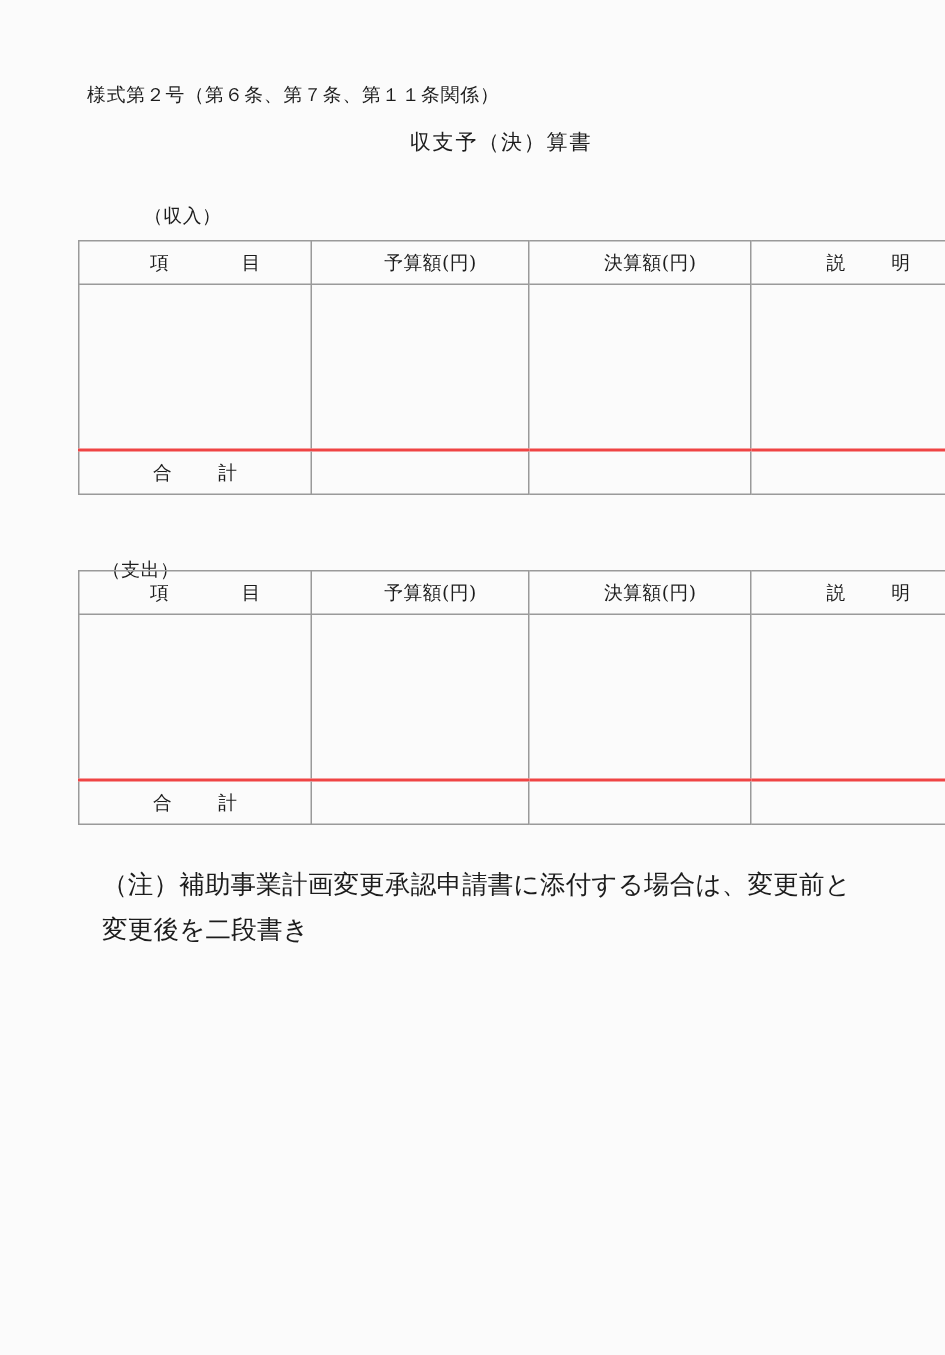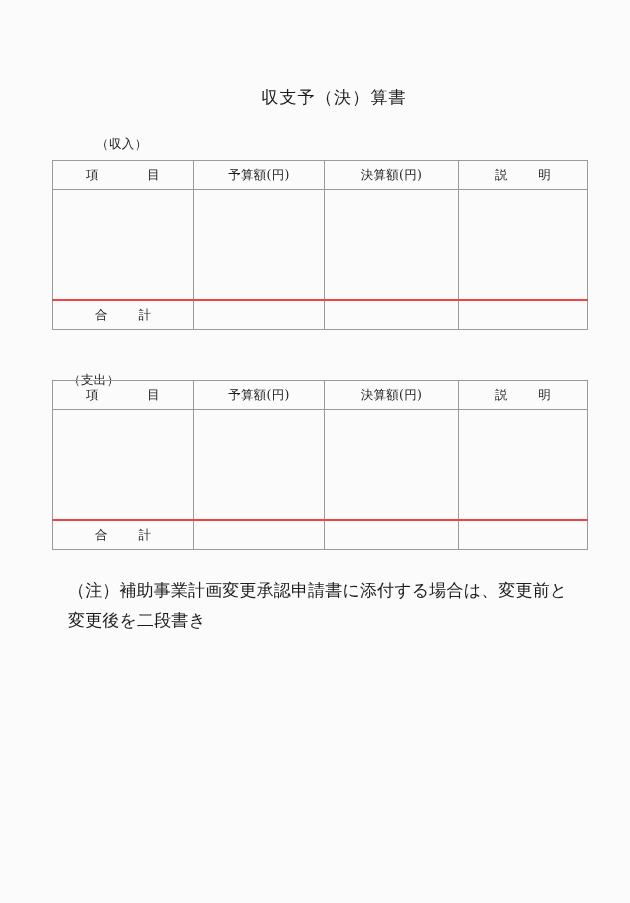--- a/index.html
+++ b/index.html
@@ -33,21 +33,21 @@
     letter-spacing: 0.6px;
     white-space: nowrap;
   }
 
   .doc-title {
     position: absolute;
     left: 0;
     right: 0;
     top: 86px;
     text-align: center;
-    font-size: 17px;
+    font-size: 14px;
     letter-spacing: 1.2px;
     padding-left: 38px;
     box-sizing: border-box;
   }
 
   
   .section-label {
     position: absolute;
     left: 68px;
     font-size: 12.5px;
@@ -79,20 +79,21 @@
   
   .col-item  { width: 140px; }
   .col-bud   { width: 130px; }
   .col-set   { width: 133px; }
   .col-note  { width: 128px; }
 
   tr.header-row td {
     height: 28px;
     line-height: 28px;
     letter-spacing: 0.3px;
+    padding-left: 14px;
   }
 
   tr.body-row td {
     height: 109px;
   }
 
   tr.total-row td {
     height: 28px;
     line-height: 28px;
     border-top: 2px solid #ef4444;
@@ -125,20 +126,21 @@
     letter-spacing: 0.15px;
   }
   .note-line-1 { display: block; }
   .note-line-2 { display: block; padding-left: 26px; }
 </style>
 </head>
 <body>
 
 <div class="page">
 
+  <div class="form-number">様式第２号（第６条、第７条、第１１条関係）</div>
 
   <div class="doc-title">収支予（決）算書</div>
 
   <div class="section-label income">（収入）</div>
 
   <table class="form-table income">
     <tbody>
       <tr class="header-row">
         <td class="col-item">
           <span class="spread"><span>項</span><span>目</span></span>

